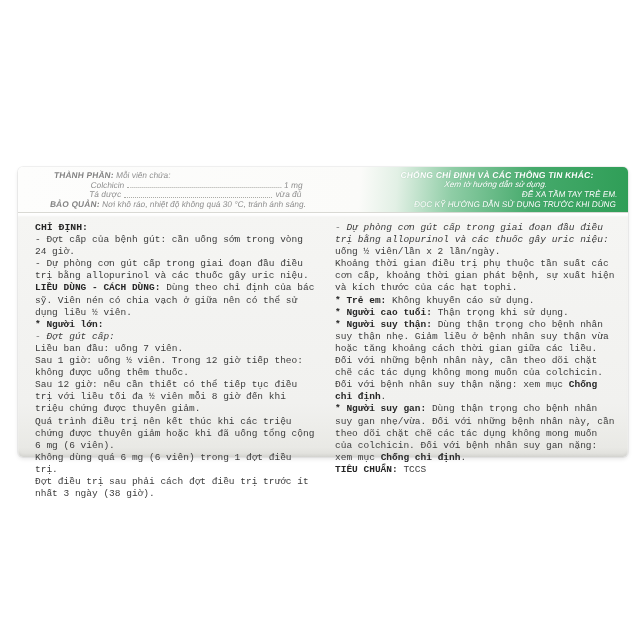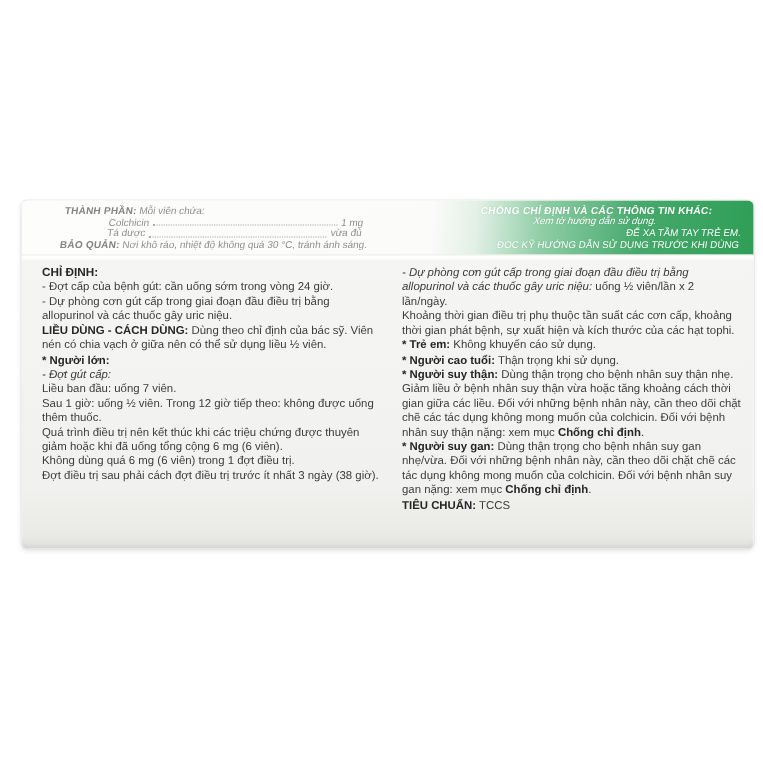--- a/index.html
+++ b/index.html
@@ -61,21 +61,21 @@
   
   .box-front {
     position:relative; height:244px;
     border-radius:0 0 5px 5px;
     background:linear-gradient(#f5f5f3 0%, #f1f1ef 78%, #e9e9e5 96%, #dededa 100%);
     box-shadow:inset 0 2px 2px rgba(255,255,255,.95), inset 0 -2px 3px rgba(0,0,0,.05);
     border-top:1px solid #ffffff;
     padding:8px 10px 6px 17px;
     display:flex; gap:17px;
     color:var(--ink,#3c3c3c);
-    font-size:9.5px; line-height:12.1px;
+    font-size:9.5px; line-height:12.1px;font-family:Liberation Mono, monospace;
   }
   .col { flex:1; min-width:0; }
   .col p { margin:0; }
   .h { font-weight:bold; color:#262626; font-size:9.8px; }
   b.lbl { color:#262626;text-align:right; }
   .it { font-style:italic; }
 </style>
 </head>
 <body>
 
@@ -116,20 +116,21 @@
 
       <div class="col">
         <p class="h">CHỈ ĐỊNH:</p>
         <p>- Đợt cấp của bệnh gút: cần uống sớm trong vòng 24 giờ.</p>
         <p>- Dự phòng cơn gút cấp trong giai đoạn đầu điều trị bằng allopurinol và các thuốc gây uric niệu.</p>
         <p><b class="lbl">LIỀU DÙNG - CÁCH DÙNG:</b> <span>Dùng theo chỉ định của bác sỹ. Viên nén có chia vạch ở giữa nên có thể sử dụng liều ½ viên.</span></p>
         <p><b class="lbl">* Người lớn:</b></p>
         <p class="it">- Đợt gút cấp:</p>
         <p>Liều ban đầu: uống 7 viên.</p>
         <p>Sau 1 giờ: uống ½ viên. Trong 12 giờ tiếp theo: không được uống thêm thuốc.</p>
+        <p>Sau 12 giờ: nếu cần thiết có thể tiếp tục điều trị với liều tối đa ½ viên mỗi 8 giờ đến khi triệu chứng được thuyên giảm.</p>
         <p>Quá trình điều trị nên kết thúc khi các triệu chứng được thuyên giảm hoặc khi đã uống tổng cộng 6 mg (6 viên).</p>
         <p>Không dùng quá 6 mg (6 viên) trong 1 đợt điều trị.</p>
         <p>Đợt điều trị sau phải cách đợt điều trị trước ít nhất 3 ngày (38 giờ).</p>
       </div>
 
       <div class="col">
         <p><span class="it">- Dự phòng cơn gút cấp trong giai đoạn đầu điều trị bằng allopurinol và các thuốc gây uric niệu:</span> <span>uống ½ viên/lần x 2 lần/ngày.</span></p>
         <p>Khoảng thời gian điều trị phụ thuộc tần suất các cơn cấp, khoảng thời gian phát bệnh, sự xuất hiện và kích thước của các hạt tophi.</p>
         <p><b class="lbl">* Trẻ em:</b> <span>Không khuyến cáo sử dụng.</span></p>
         <p><b class="lbl">* Người cao tuổi:</b> <span>Thận trọng khi sử dụng.</span></p>

